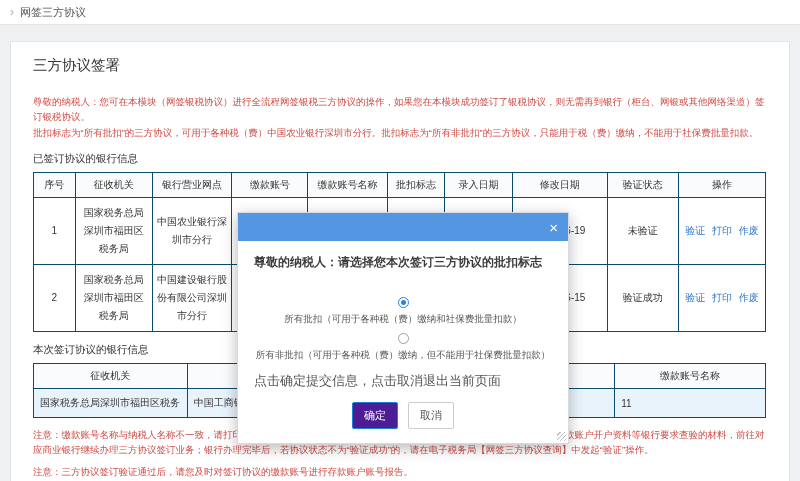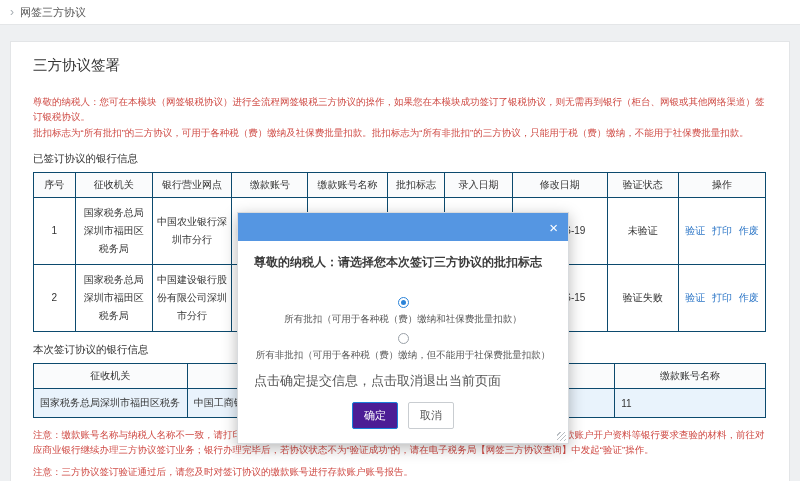--- a/index.html
+++ b/index.html
@@ -78,21 +78,21 @@
 <div class="topbar">
   <span class="bc-chevron">›</span>
   <span>网签三方协议</span>
 </div>
 
 <div class="card">
   <div class="page-title">三方协议签署</div>
 
   <div class="intro">
     <p class="red">尊敬的纳税人：您可在本模块（网签银税协议）进行全流程网签银税三方协议的操作，如果您在本模块成功签订了银税协议，则无需再到银行（柜台、网银或其他网络渠道）签订银税协议。</p>
-    <p class="red">批扣标志为“所有批扣”的三方协议，可用于各种税（费）缴纳及社保费批量扣款。批扣标志为“所有非批扣”的三方协议，只能用于税（费）缴纳，不能用于社保费批量扣款。</p>
+    <p class="red">批扣标志为“所有批扣”的三方协议，可用于各种税（费）中国农业银行深圳市分行。批扣标志为“所有非批扣”的三方协议，只能用于税（费）缴纳，不能用于社保费批量扣款。</p>
   </div>
 
   <div class="sec-label">已签订协议的银行信息</div>
 
   <table class="t1">
     <colgroup>
       <col style="width:5.7%">
         <col style="width:10.5%">
         <col style="width:10.9%">
         <col style="width:10.4%">
@@ -134,21 +134,21 @@
     </tr>
     <tr>
       <td>2</td>
       <td>国家税务总局深圳市福田区税务局</td>
       <td>中国建设银行股份有限公司深圳市分行</td>
       <td></td>
       <td></td>
       <td></td>
       <td></td>
       <td>2021-06-15</td>
-      <td class="status-text">验证失败</td>
+      <td class="status-text">验证成功</td>
       <td>
         <span class="link act-link">验证</span>
         <span class="link act-link">打印</span>
         <span class="link act-link">作废</span>
       </td>
     </tr>
   </tbody>
     </table>
 
   <div class="sec-label">本次签订协议的银行信息</div>

